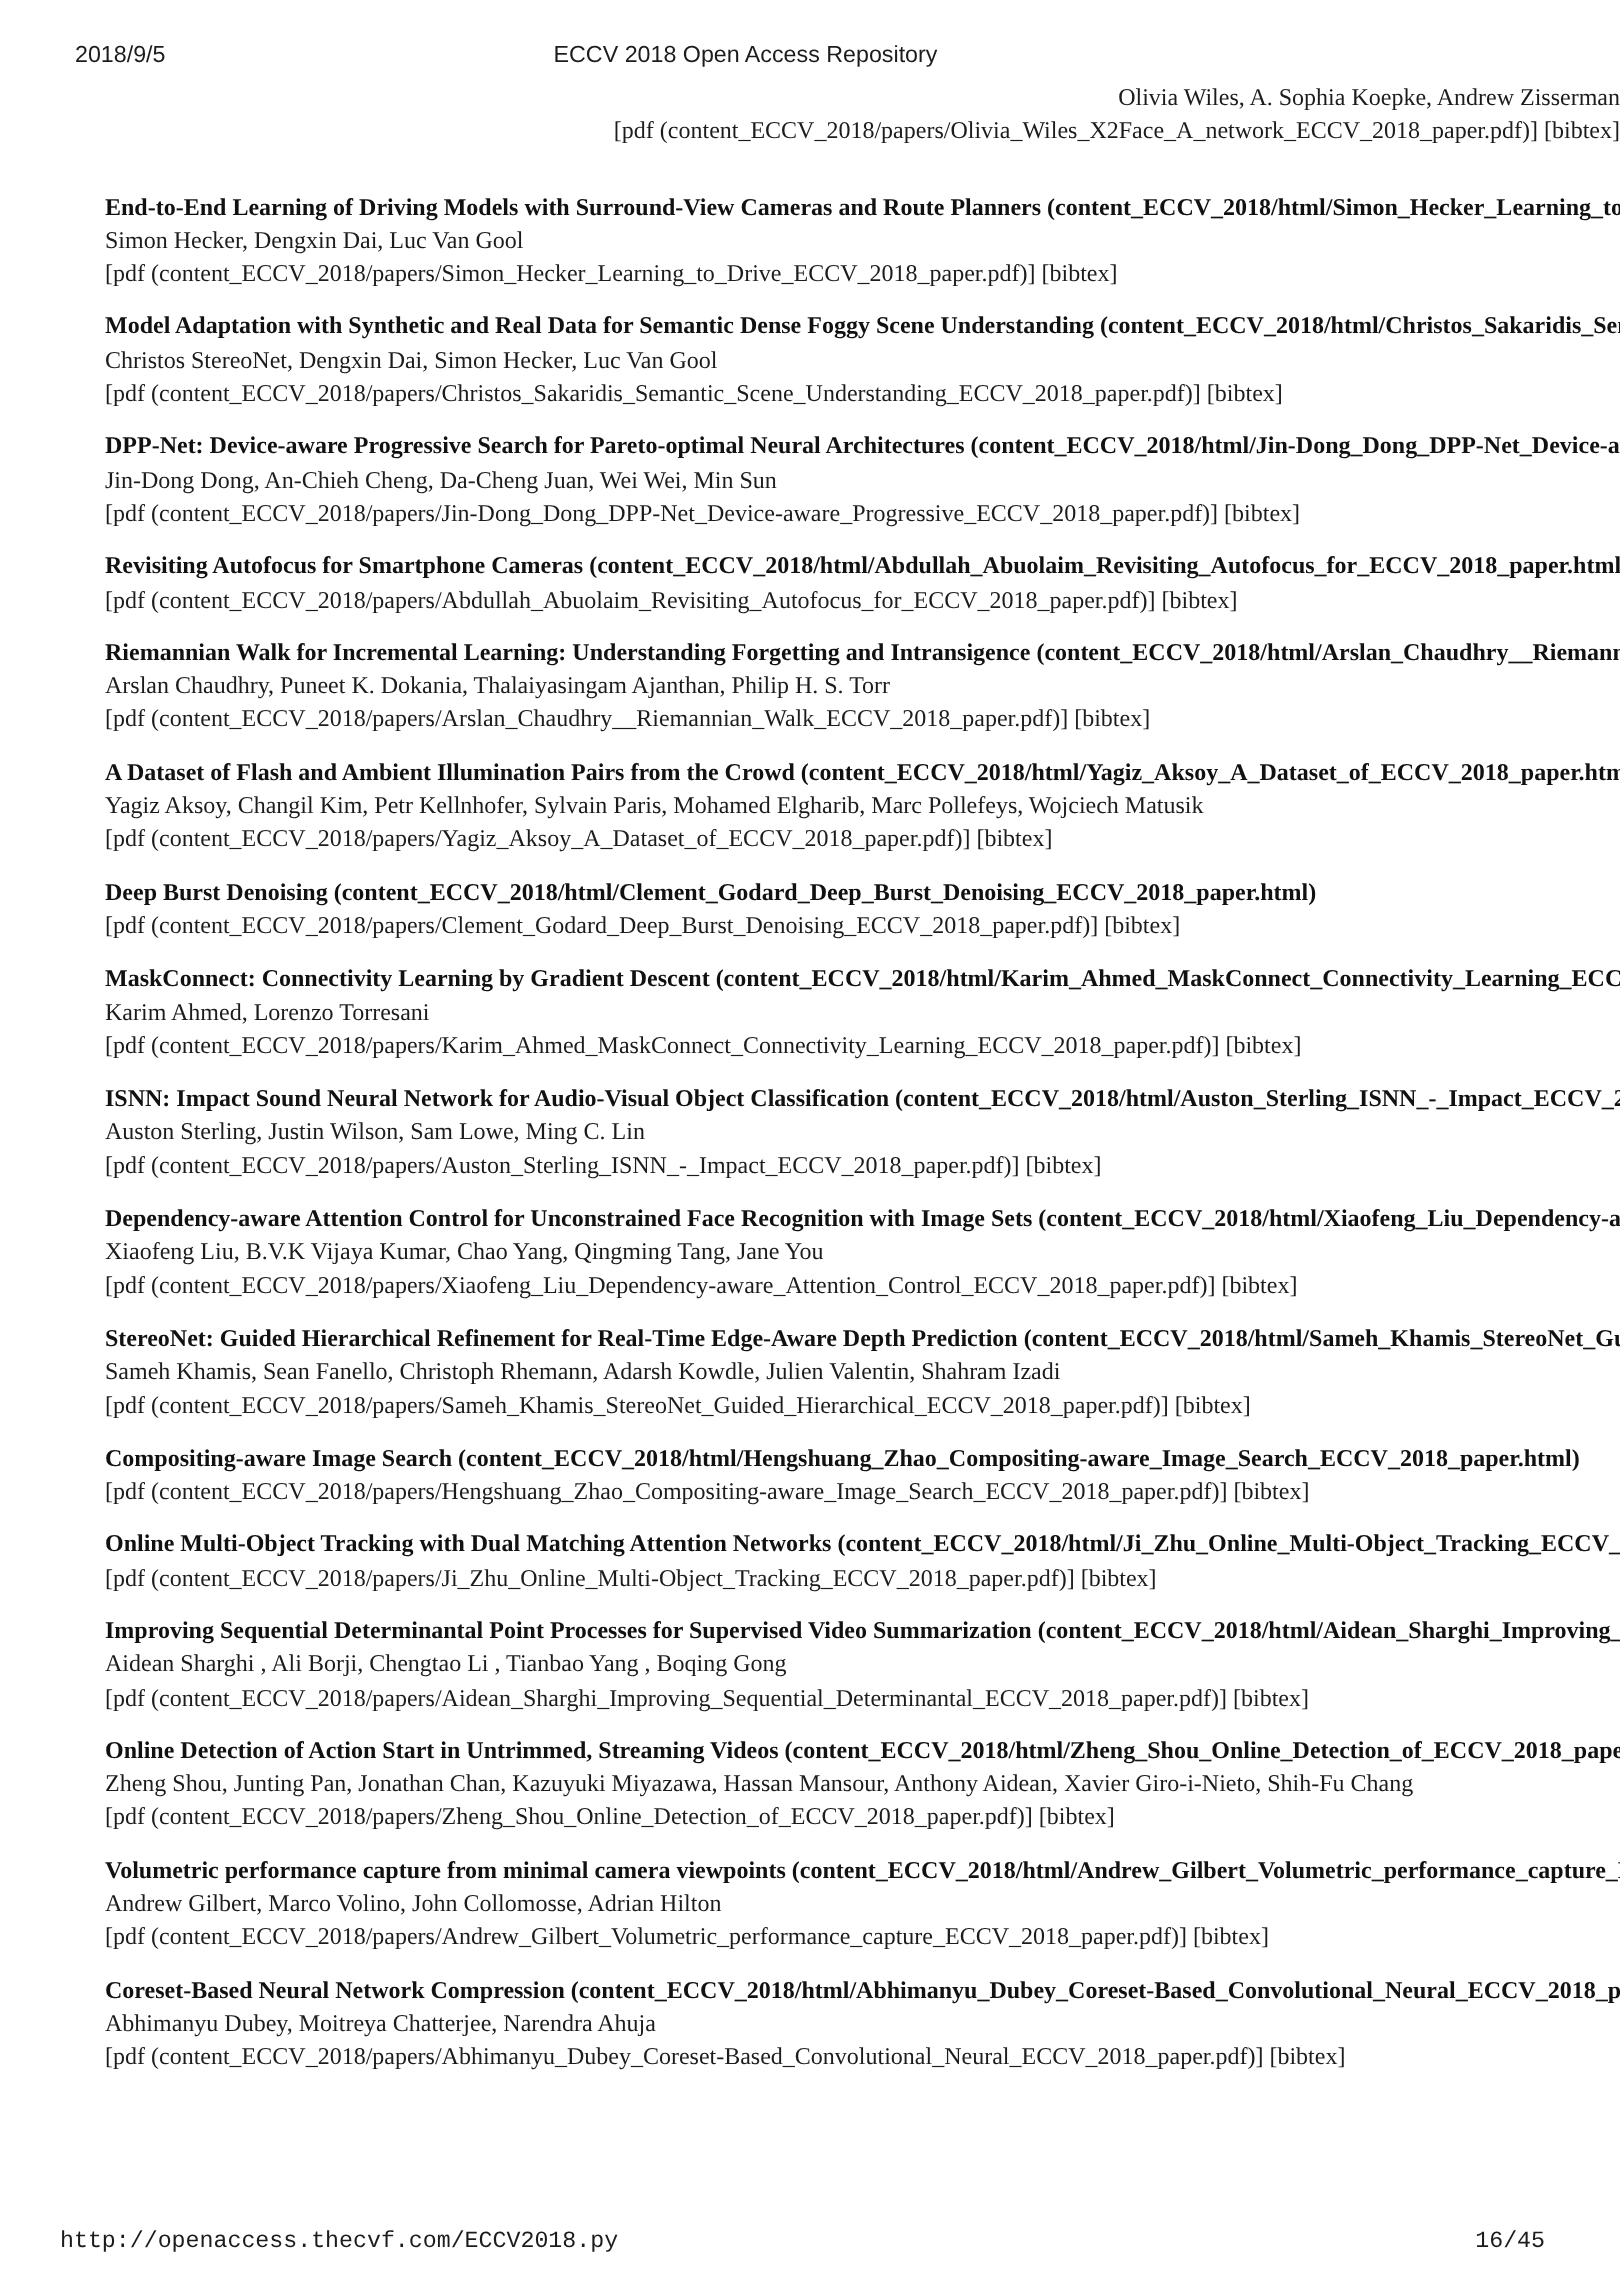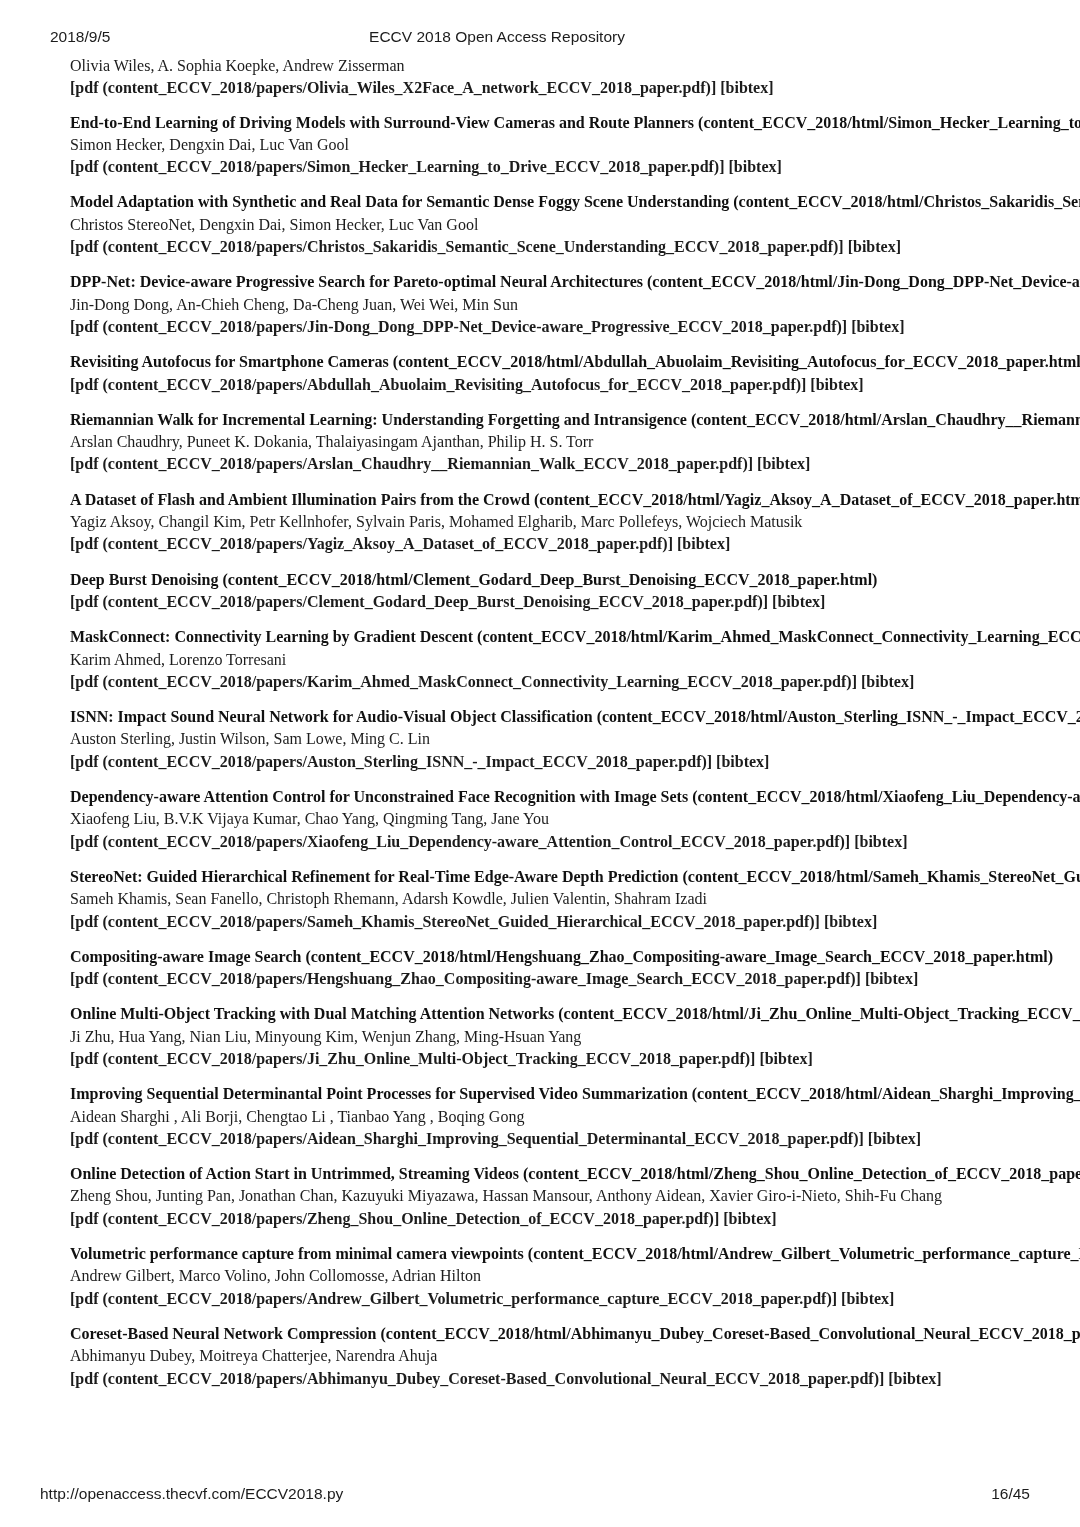--- a/index.html
+++ b/index.html
@@ -39,40 +39,40 @@
     white-space: nowrap;
   }
   .content {
     position: absolute;
     top: 55px;
     left: 70px;
     width: 1010px;
     overflow: hidden;
   }
   .entry { margin: 0 0 13px 0; }
-  .entry.partial { margin-bottom: 12px; }
+  .entry.partial { margin-bottom: 28px; text-align: right; }
   .line {
     font-size: 16px;
     line-height: 22.3px;
     white-space: nowrap;
     overflow: hidden;
   }
   .title {
     font-weight: bold;
     color: #111111;
   }
-  .links span { display: inline; font-weight: bold; }
+  .links span { display: inline; }
   .footer {
     position: absolute;
     left: 40px;
     right: 50px;
     bottom: 24px;
     display: flex;
     justify-content: space-between;
-    font-family: Liberation Sans, sans-serif;
+    font-family: Liberation Mono, monospace;
     font-size: 15.5px;
     color: #1c1c1c;
   }
 </style>
 </head>
 <body>
 
 <div class="page">
 
   <div class="header">
@@ -151,21 +151,20 @@
     <div class="line links"><span>[pdf (content_ECCV_2018/papers/Sameh_Khamis_StereoNet_Guided_Hierarchical_ECCV_2018_paper.pdf)]</span> <span>[bibtex]</span></div>
   </div>
 
   <div class="entry">
     <div class="line title">Compositing-aware Image Search (content_ECCV_2018/html/Hengshuang_Zhao_Compositing-aware_Image_Search_ECCV_2018_paper.html)</div>
     <div class="line links"><span>[pdf (content_ECCV_2018/papers/Hengshuang_Zhao_Compositing-aware_Image_Search_ECCV_2018_paper.pdf)]</span> <span>[bibtex]</span></div>
   </div>
 
   <div class="entry">
     <div class="line title">Online Multi-Object Tracking with Dual Matching Attention Networks (content_ECCV_2018/html/Ji_Zhu_Online_Multi-Object_Tracking_ECCV_2018_</div>
-    <div class="line authors">Ji Zhu, Hua Yang, Nian Liu, Minyoung Kim, Wenjun Zhang, Ming-Hsuan Yang</div>
     <div class="line links"><span>[pdf (content_ECCV_2018/papers/Ji_Zhu_Online_Multi-Object_Tracking_ECCV_2018_paper.pdf)]</span> <span>[bibtex]</span></div>
   </div>
 
   <div class="entry">
     <div class="line title">Improving Sequential Determinantal Point Processes for Supervised Video Summarization (content_ECCV_2018/html/Aidean_Sharghi_Improving_Seque</div>
     <div class="line authors">Aidean Sharghi , Ali Borji, Chengtao Li , Tianbao Yang , Boqing Gong</div>
     <div class="line links"><span>[pdf (content_ECCV_2018/papers/Aidean_Sharghi_Improving_Sequential_Determinantal_ECCV_2018_paper.pdf)]</span> <span>[bibtex]</span></div>
   </div>
 
   <div class="entry">

